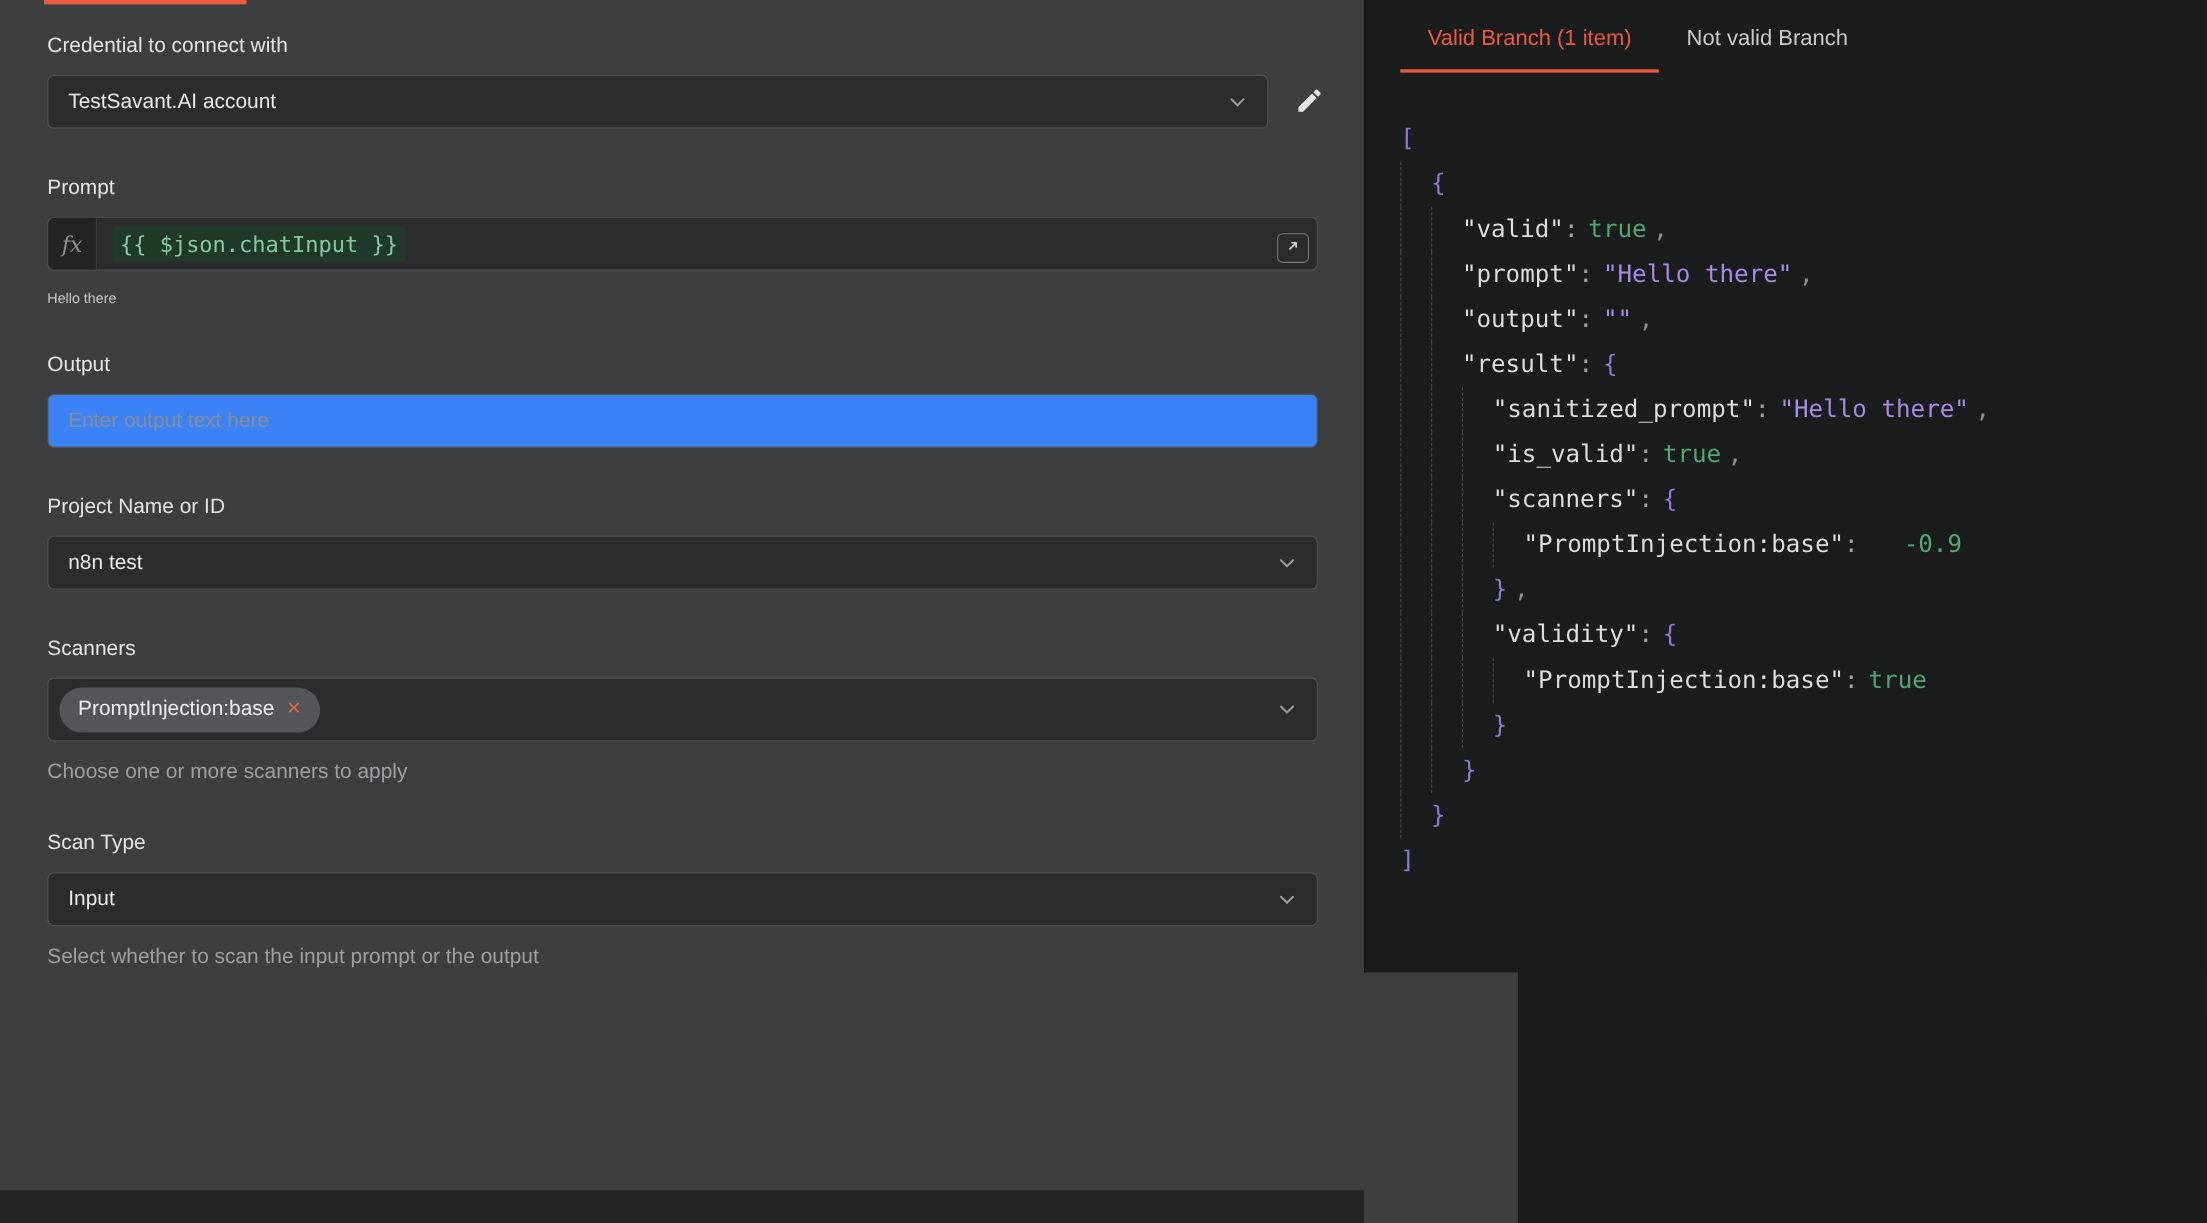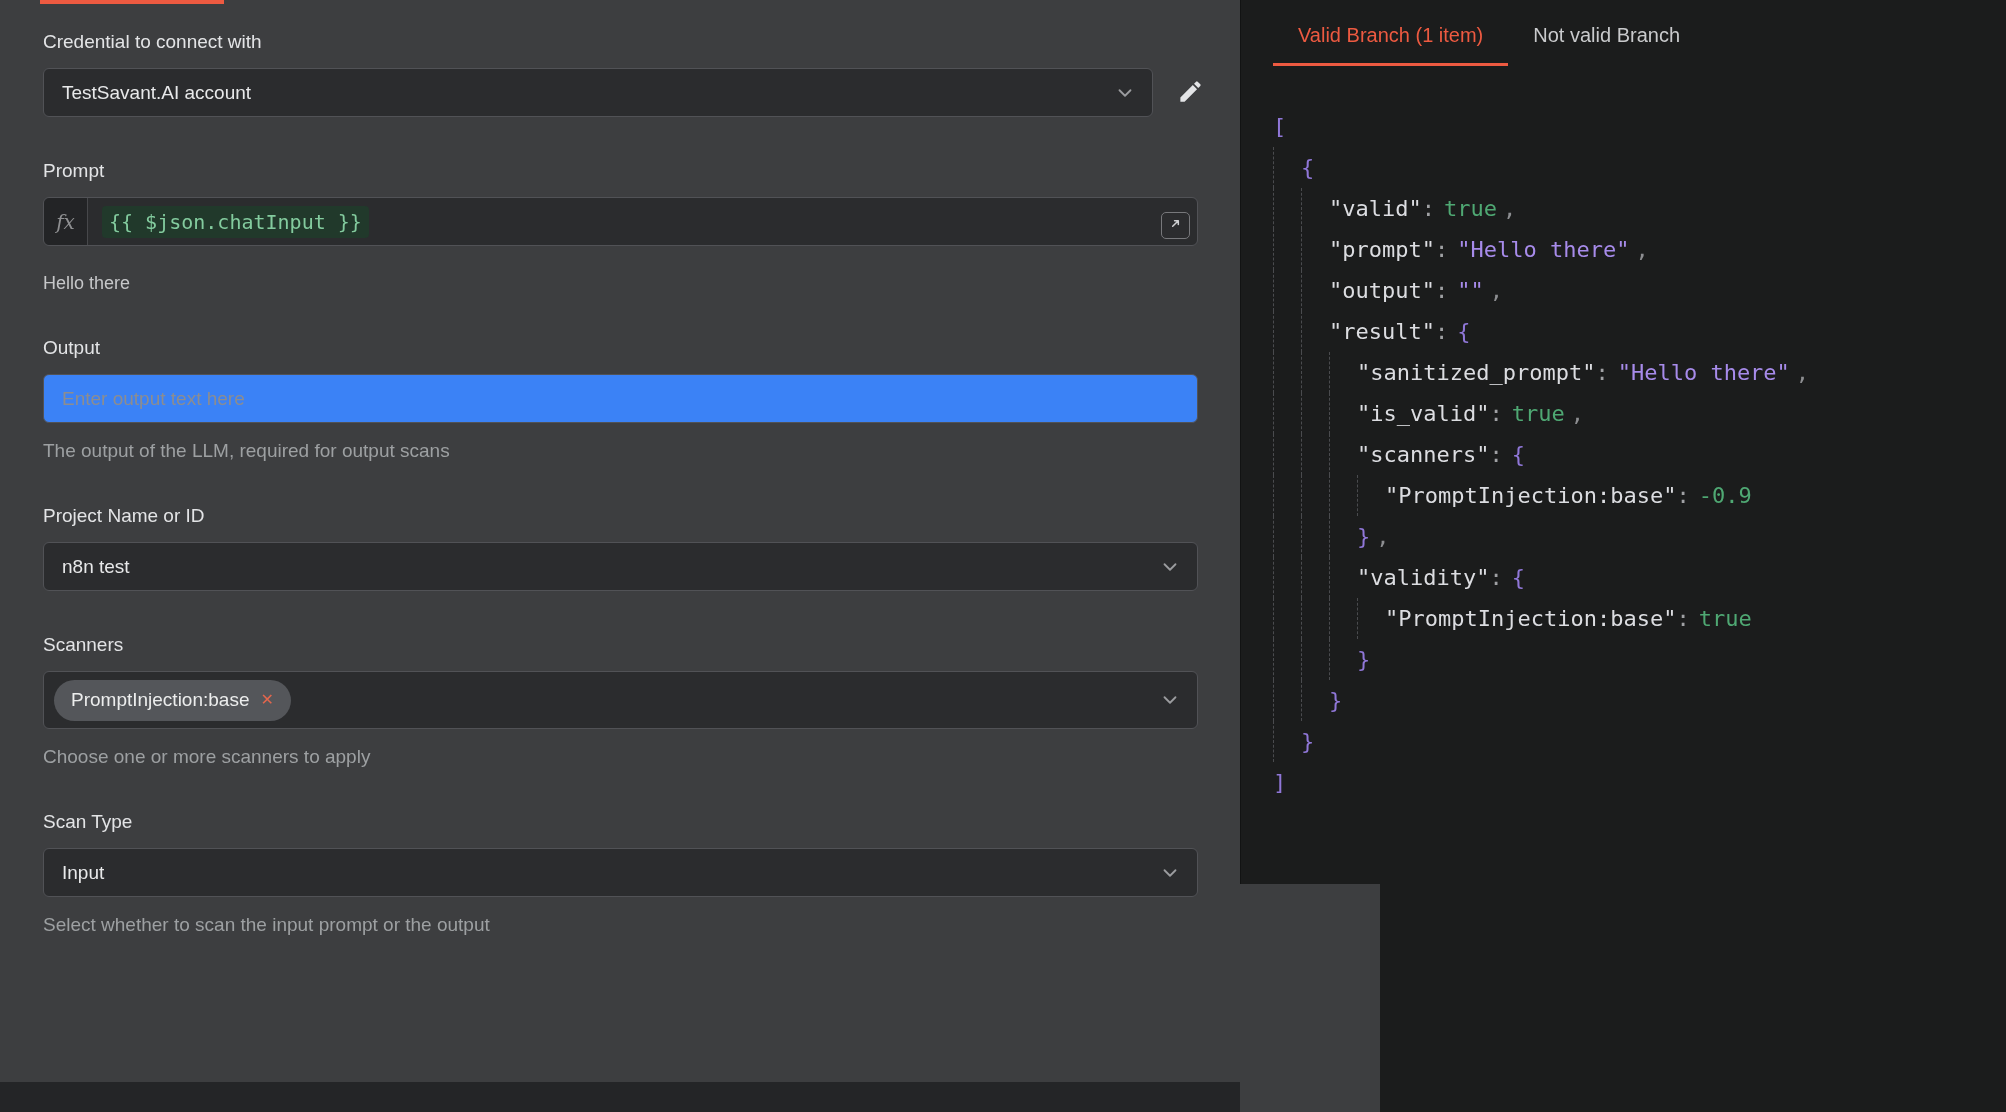--- a/index.html
+++ b/index.html
@@ -79,21 +79,21 @@
   }
   .expand-btn {
     position: absolute; right: 7px; bottom: 6px;
     width: 29px; height: 27px;
     background: #2b2c2e;
     border: 1px solid #77787b;
     border-radius: 5px;
     display: flex; align-items: center; justify-content: center;
     cursor: pointer;
   }
-  .expr-preview { margin-top: 27px; font-size: 18px; color: #c6c7c9; }
+  .expr-preview { margin-top: 17px; font-size: 13px; color: #c6c7c9; }
 
   .text-input {
     width: 1155px; height: 49px;
     background: #3b82f6;
     border: 1px solid #515256;
     border-radius: 6px;
     padding: 0 18px;
     font-family: "Liberation Sans", sans-serif;
     font-size: 19px; color: #e8e9ea;
     outline: none;
@@ -148,21 +148,21 @@
     margin: 40px 0 0 32px;
     font-family: "DejaVu Sans Mono", monospace;
     font-size: 22px;
   }
   .json-line { display: flex; align-items: stretch; line-height: 41px; white-space: pre; }
   .guide { display: inline-block; width: 28px; border-left: 1px dashed #4a4b4e; }
   .tk-key     { color: #dcdde1; }
   .tk-string  { color: #a78bea; }
   .tk-bracket { color: #9077d8; }
   .tk-bool    { color: #4fa873; }
-  .tk-number  { color: #4fa873; }
+  .tk-number  { color: #4fa873; margin-left: 32px; }
   .tk-colon   { color: #a0a1a4; margin-right: 9px; }
   .tk-comma   { color: #8d8e91; margin-left: 6px; }
 </style>
 </head>
 <body>
 
 <div class="stage">
 
   <div class="left-panel">
     <div class="accent-bar"></div>
@@ -204,21 +204,20 @@
                 </svg>
             </span>
           </div>
         </div>
         <div class="expr-preview">Hello there</div>
       </div>
 
       <div class="form-group">
         <div class="field-label">Output</div>
         <input class="text-input" type="text" placeholder="Enter output text here" style="">
-        <div class="help-text">The output of the LLM, required for output scans</div>
       </div>
 
       <div class="form-group">
         <div class="field-label">Project Name or ID</div>
         <div class="select-control">
           <span class="select-value">n8n test</span>
           <span class="chevron">
             <svg width="22" height="22" viewBox="0 0 24 24">
                 <path d="M6 9l6 6 6-6" fill="none" stroke="#9b9c9f" stroke-width="2" stroke-linecap="round" stroke-linejoin="round"></path>
               </svg>

